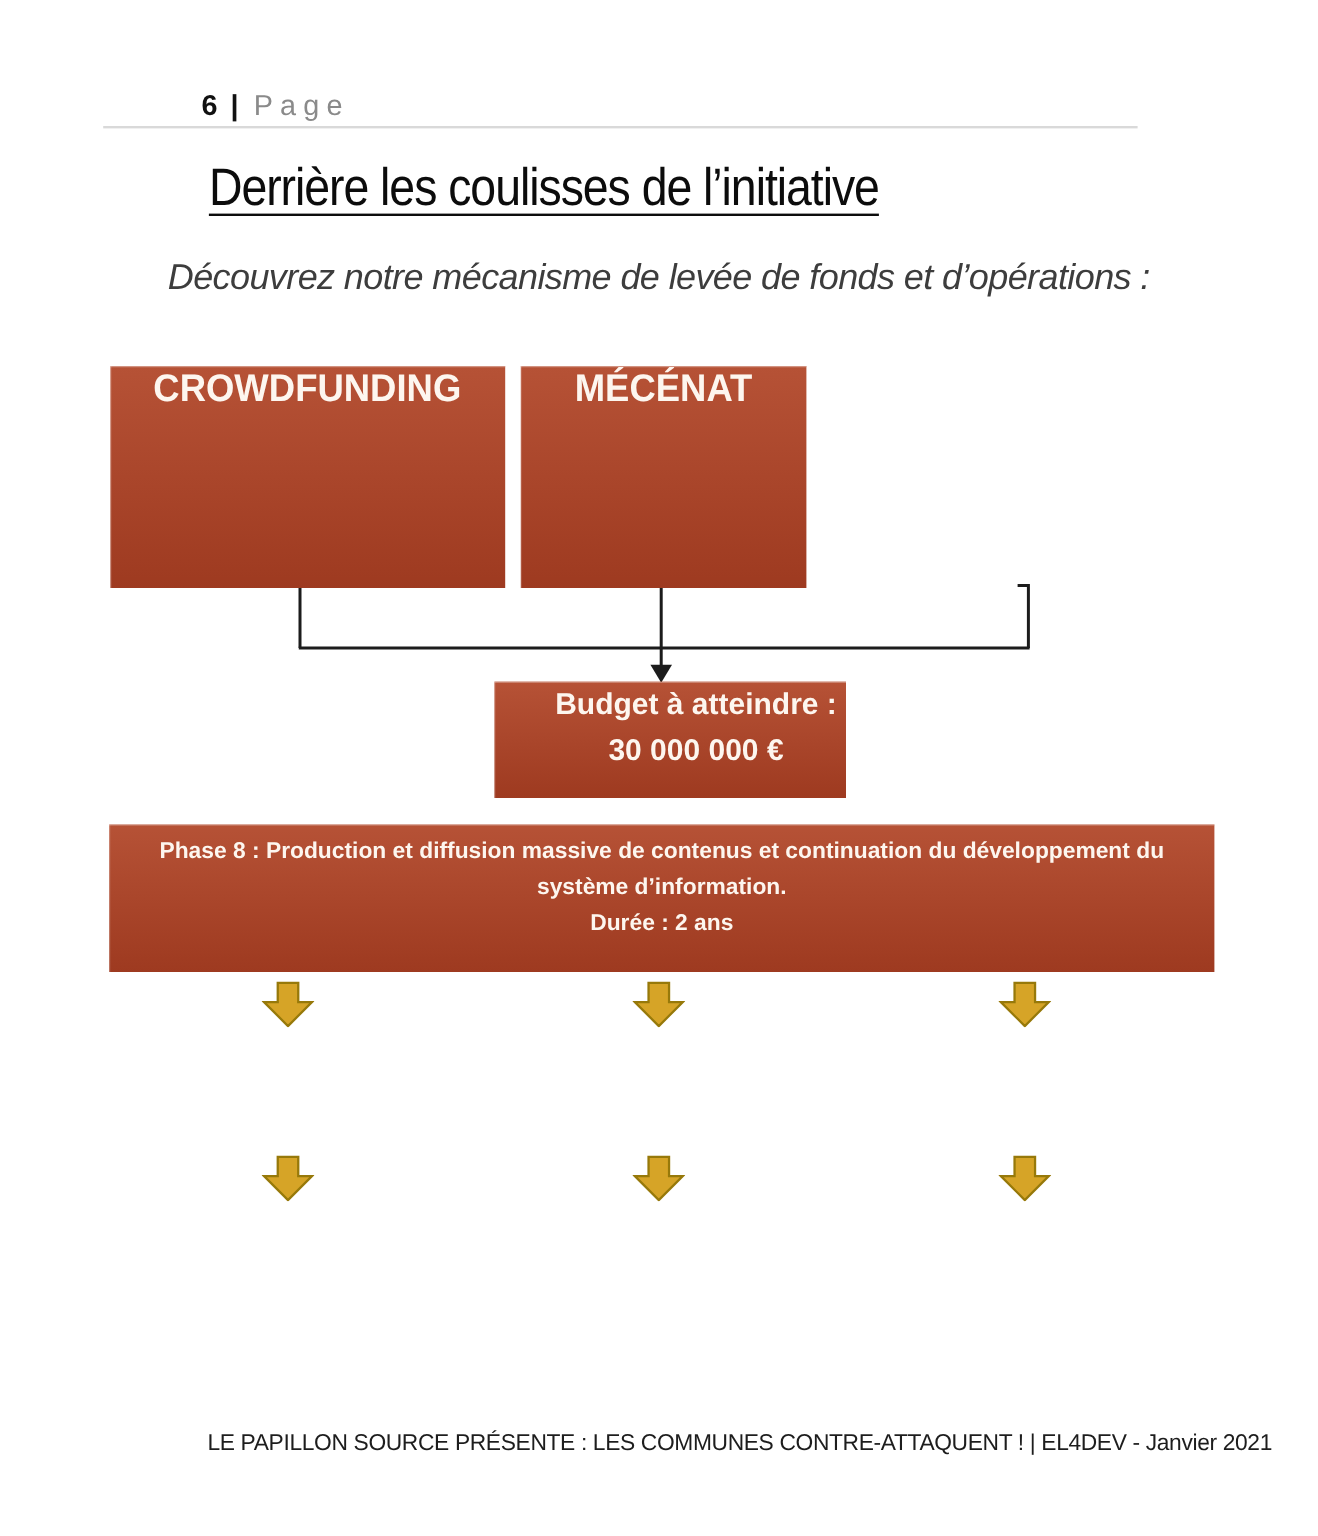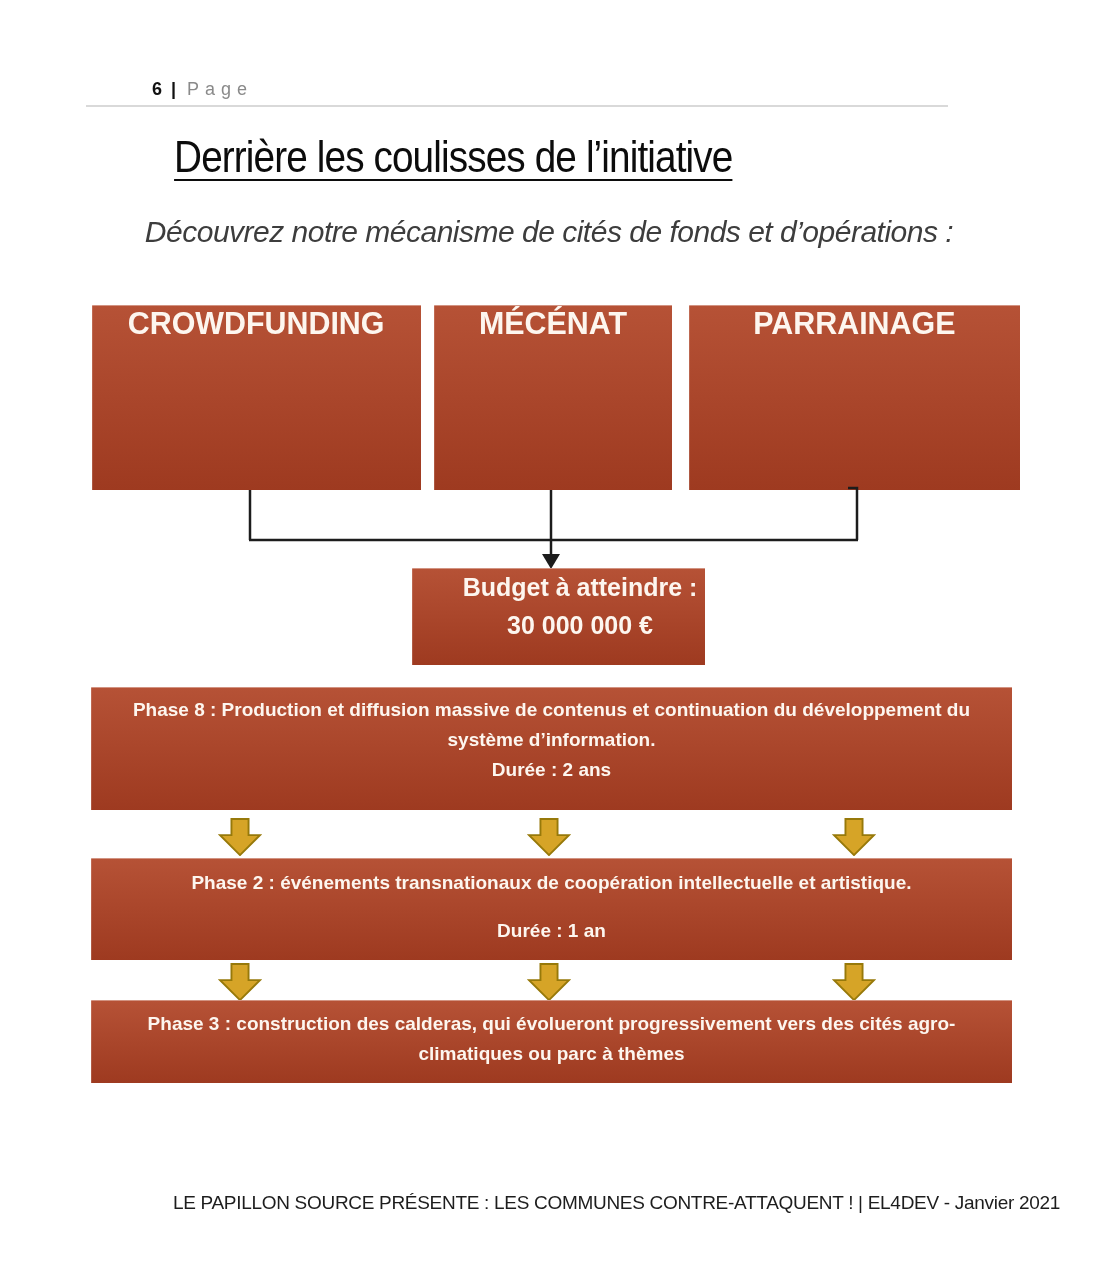--- a/index.html
+++ b/index.html
@@ -17,22 +17,22 @@
   html,body{background:#ffffff;}
   body{font-family:"Liberation Sans",sans-serif;}
   .page{
     position:relative;
     width:1098px;height:1280px;
     background:#ffffff;
     overflow:hidden;
   }
   
   .page-header{
-    position:absolute;left:152px;top:78px;
-    font-size:18px;line-height:22px;color:var(--header-gray);
+    position:absolute;left:168px;top:78px;
+    font-size:24px;line-height:22px;color:var(--header-gray);
     white-space:nowrap;
   }
   .page-header .num{font-weight:bold;color:#111;}
   .page-header .sep{font-weight:bold;color:#111;margin:0 6px 0 4px;}
   .page-header .word{letter-spacing:6px;color:var(--header-gray);}
   .header-rule{
     position:absolute;left:86px;top:105px;width:862px;height:2px;
     background:var(--rule-gray);
   }
   
@@ -111,30 +111,27 @@
   <div class="page-header">
     <span class="num">6</span>
     <span class="sep">|</span>
     <span class="word">Page</span>
   </div>
   <div class="header-rule"></div>
 
   <h1 class="title">
     <span class="title-inner">Derrière les coulisses de l’initiative</span>
   </h1>
-  <p class="subtitle">Découvrez notre mécanisme de cités de fonds et d’opérations :</p>
+  <p class="subtitle">Découvrez notre mécanisme de levée de fonds et d’opérations :</p>
 
   <div class="redbox funding funding-1">
     <span class="label">CROWDFUNDING</span>
   </div>
   <div class="redbox funding funding-2">
     <span class="label">MÉCÉNAT</span>
-  </div>
-  <div class="redbox funding funding-3">
-    <span class="label">PARRAINAGE</span>
   </div>
 
   <svg class="connector-svg" width="1098" height="100" viewBox="0 0 1098 100" aria-hidden="true">
     <path d="M250 10 V60" stroke="var(--connector,#1c1c1c)" stroke-width="2.5" fill="none"></path>
     <path d="M848 8 H857 V60" stroke="var(--connector,#1c1c1c)" stroke-width="2.5" fill="none"></path>
     <path d="M249 60 H858" stroke="var(--connector,#1c1c1c)" stroke-width="2.5" fill="none"></path>
     <path d="M551 10 V76" stroke="var(--connector,#1c1c1c)" stroke-width="2.5" fill="none"></path>
     <polygon points="542,74 560,74 551,89" fill="var(--connector,#1c1c1c)"></polygon>
   </svg>
 
@@ -151,34 +148,27 @@
   <svg class="gold-arrow ga-r1 ga-c1" viewBox="0 0 44 40">
     <path d="M13 1 H31 V18 H43 L22 39 L1 18 H13 Z" fill="var(--arrow-fill,#d6a427)" stroke="var(--arrow-stroke,#97790a)" stroke-width="2" stroke-linejoin="miter"></path>
   </svg>
   <svg class="gold-arrow ga-r1 ga-c2" viewBox="0 0 44 40">
     <path d="M13 1 H31 V18 H43 L22 39 L1 18 H13 Z" fill="var(--arrow-fill,#d6a427)" stroke="var(--arrow-stroke,#97790a)" stroke-width="2" stroke-linejoin="miter"></path>
   </svg>
   <svg class="gold-arrow ga-r1 ga-c3" viewBox="0 0 44 40">
     <path d="M13 1 H31 V18 H43 L22 39 L1 18 H13 Z" fill="var(--arrow-fill,#d6a427)" stroke="var(--arrow-stroke,#97790a)" stroke-width="2" stroke-linejoin="miter"></path>
   </svg>
 
-  <div class="redbox phase phase-2">
-    <div class="ptext">Phase 2 : événements transnationaux de coopération intellectuelle et artistique.</div>
-    <div class="duration">Durée : 1 an</div>
-  </div>
 
   <svg class="gold-arrow ga-r2 ga-c1" viewBox="0 0 44 40">
     <path d="M13 1 H31 V18 H43 L22 39 L1 18 H13 Z" fill="var(--arrow-fill,#d6a427)" stroke="var(--arrow-stroke,#97790a)" stroke-width="2" stroke-linejoin="miter"></path>
   </svg>
   <svg class="gold-arrow ga-r2 ga-c2" viewBox="0 0 44 40">
     <path d="M13 1 H31 V18 H43 L22 39 L1 18 H13 Z" fill="var(--arrow-fill,#d6a427)" stroke="var(--arrow-stroke,#97790a)" stroke-width="2" stroke-linejoin="miter"></path>
   </svg>
   <svg class="gold-arrow ga-r2 ga-c3" viewBox="0 0 44 40">
     <path d="M13 1 H31 V18 H43 L22 39 L1 18 H13 Z" fill="var(--arrow-fill,#d6a427)" stroke="var(--arrow-stroke,#97790a)" stroke-width="2" stroke-linejoin="miter"></path>
   </svg>
 
-  <div class="redbox phase phase-3">
-    <div class="ptext">Phase 3 : construction des calderas, qui évolueront progressivement vers des cités agro-climatiques ou parc à thèmes</div>
-  </div>
 
   <div class="page-footer">LE PAPILLON SOURCE PRÉSENTE : LES COMMUNES CONTRE-ATTAQUENT ! | EL4DEV - Janvier 2021</div>
 
 </div>
 
 </body></html>

